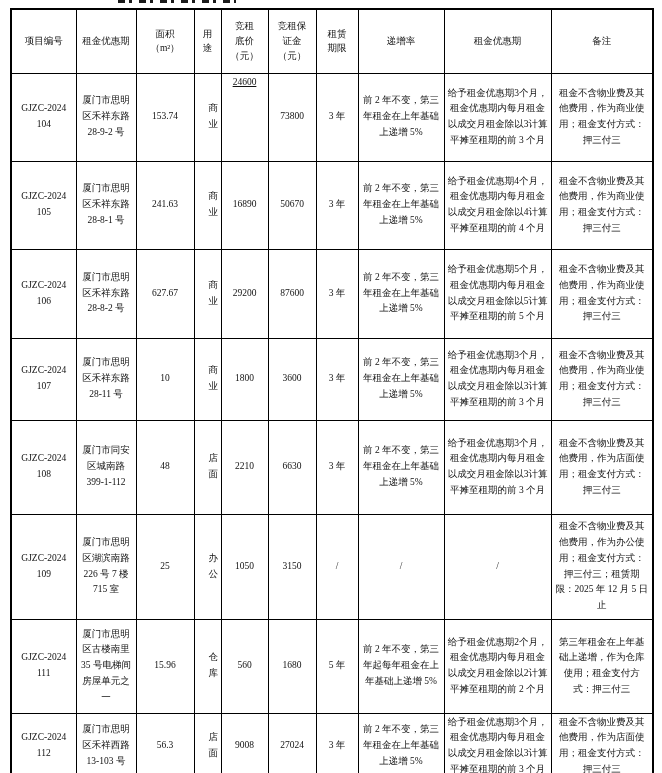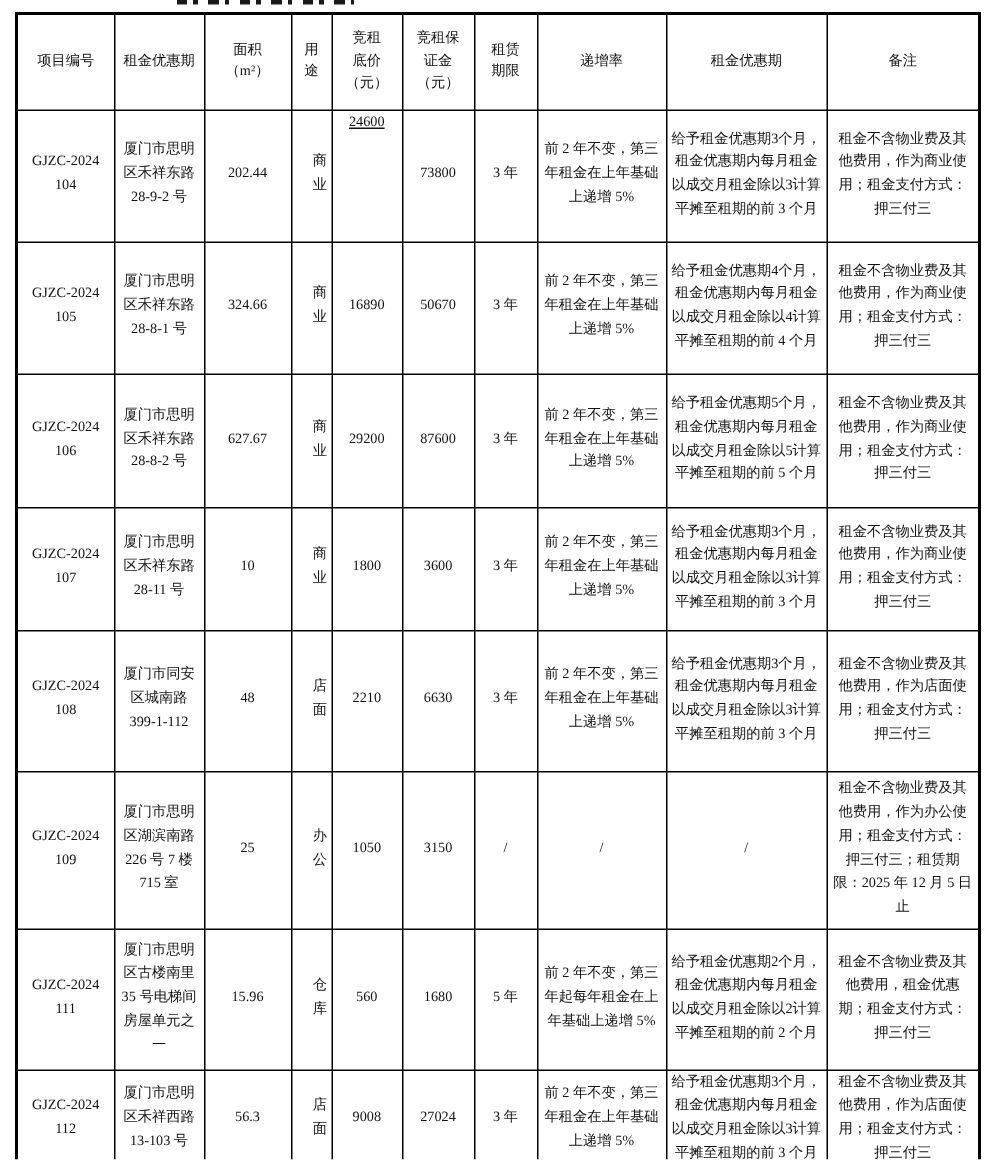--- a/index.html
+++ b/index.html
@@ -98,34 +98,34 @@
           <th>递增率</th>
           <th>租金优惠期</th>
           <th>备注</th>
         </tr>
     </thead>
     <tbody id="table-body">
         <tr style="height: 88px;">
           <td>GJZC-2024
 104</td>
           <td>厦门市思明区禾祥东路28-9-2 号</td>
-          <td>202.44</td>
+          <td>153.74</td>
           <td class="col-use">商业</td>
           <td class="valign-top">24600</td>
           <td>73800</td>
           <td>3 年</td>
           <td>前 2 年不变，第三年租金在上年基础上递增 5%</td>
           <td>给予租金优惠期3个月，租金优惠期内每月租金以成交月租金除以3计算平摊至租期的前 3 个月</td>
           <td>租金不含物业费及其他费用，作为商业使用；租金支付方式：押三付三</td>
         </tr>
         <tr style="height: 88px;">
           <td>GJZC-2024
 105</td>
           <td>厦门市思明区禾祥东路28-8-1 号</td>
-          <td>324.66</td>
+          <td>241.63</td>
           <td class="col-use">商业</td>
           <td>16890</td>
           <td>50670</td>
           <td>3 年</td>
           <td>前 2 年不变，第三年租金在上年基础上递增 5%</td>
           <td>给予租金优惠期4个月，租金优惠期内每月租金以成交月租金除以4计算平摊至租期的前 4 个月</td>
           <td>租金不含物业费及其他费用，作为商业使用；租金支付方式：押三付三</td>
         </tr>
         <tr style="height: 89px;">
           <td>GJZC-2024
@@ -183,21 +183,21 @@
           <td>GJZC-2024
 111</td>
           <td>厦门市思明区古楼南里35 号电梯间房屋单元之一</td>
           <td>15.96</td>
           <td class="col-use">仓库</td>
           <td>560</td>
           <td>1680</td>
           <td>5 年</td>
           <td>前 2 年不变，第三年起每年租金在上年基础上递增 5%</td>
           <td>给予租金优惠期2个月，租金优惠期内每月租金以成交月租金除以2计算平摊至租期的前 2 个月</td>
-          <td>租金不含物业费及其他费用，租金优惠期；租金支付方式：押三付三</td>
+          <td>第三年租金在上年基础上递增，作为仓库使用；租金支付方式：押三付三</td>
         </tr>
         <tr style="height: 60px;">
           <td>GJZC-2024
 112</td>
           <td>厦门市思明区禾祥西路13-103 号</td>
           <td>56.3</td>
           <td class="col-use">店面</td>
           <td>9008</td>
           <td>27024</td>
           <td>3 年</td>

